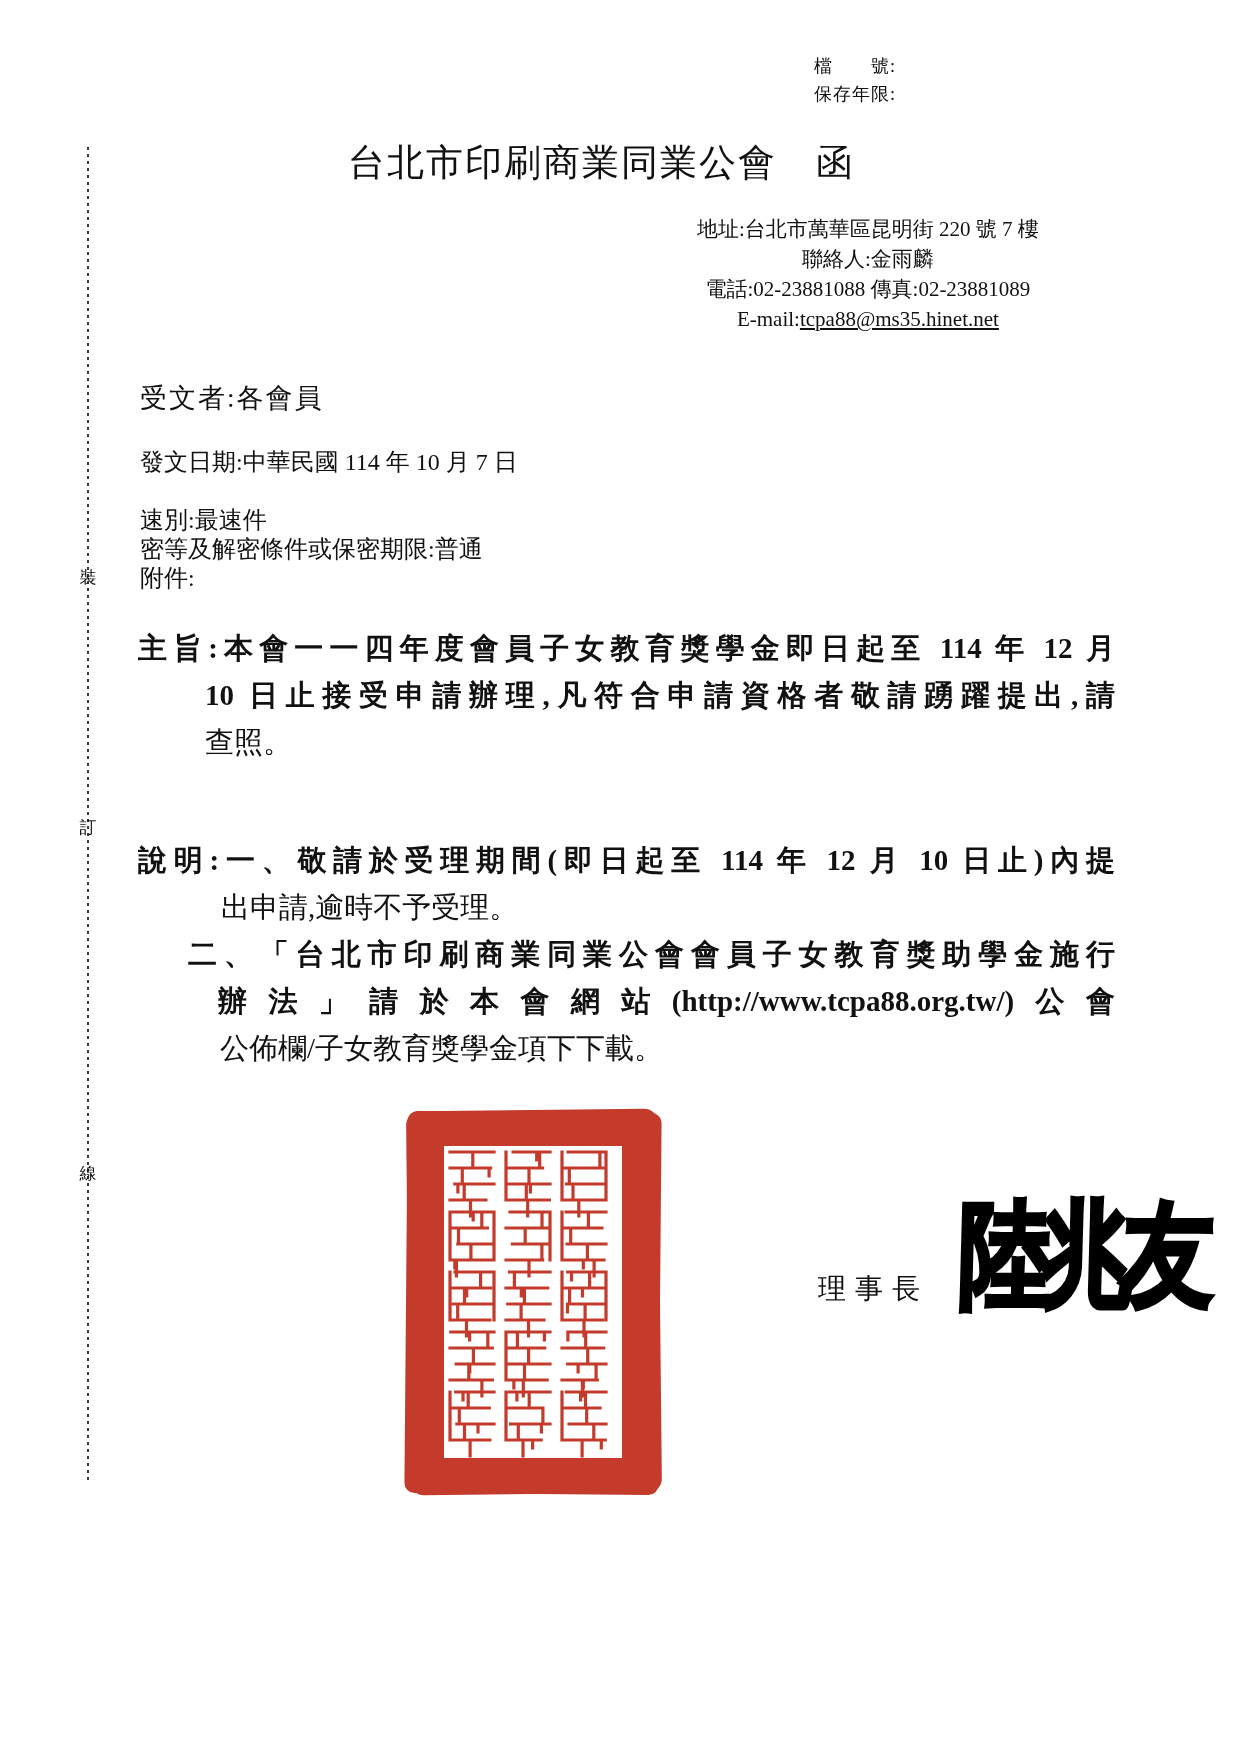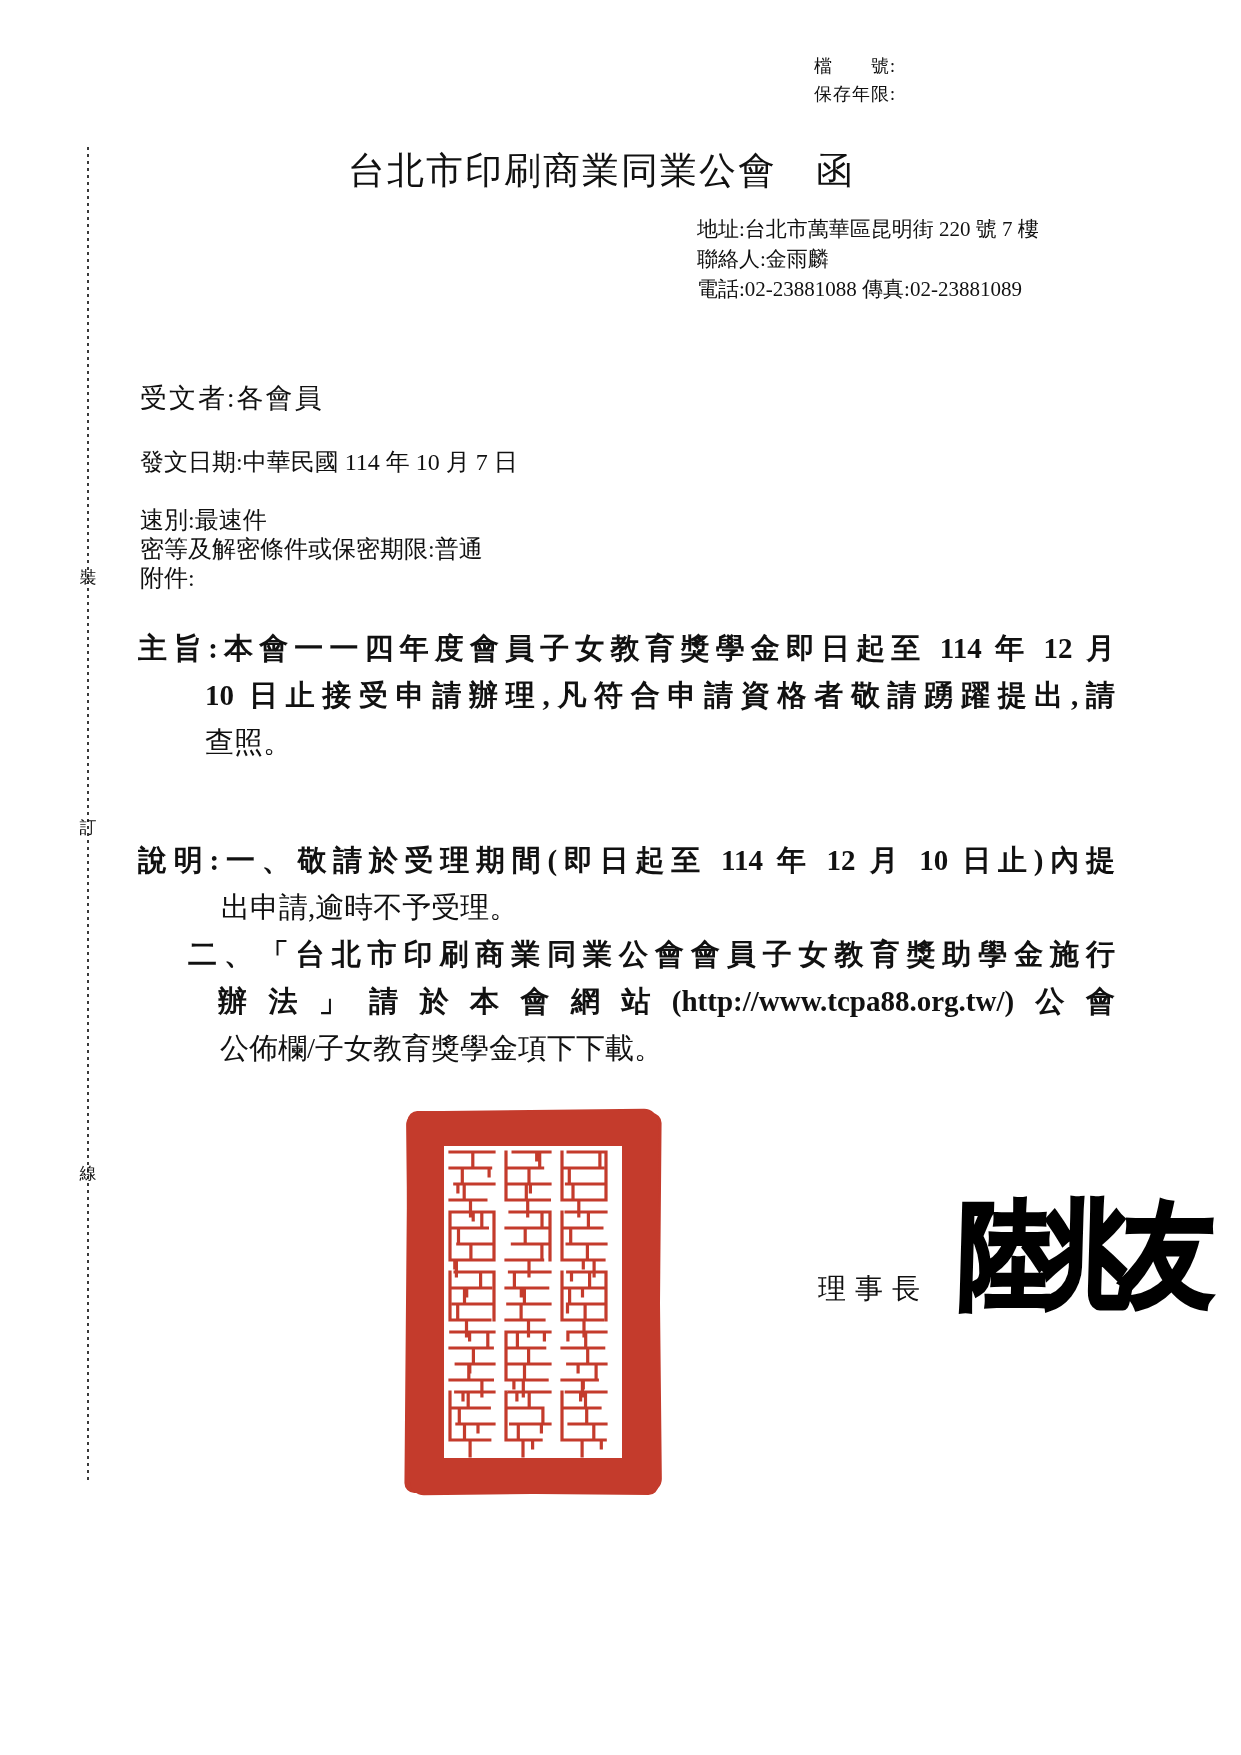--- a/index.html
+++ b/index.html
@@ -17,25 +17,25 @@
   .bind-char {
     position:absolute; left:79px; width:18px; text-align:center;
     font-size:17px; color:#111; line-height:1;
   }
   .bc1 { top:569px; } .bc2 { top:819px; } .bc3 { top:1165px; }
 
   .hdr { position:absolute; left:800px; font-size:18px; letter-spacing:1px;margin-left:14px; }
   .hdr1 { top:54px; } .hdr2 { top:82px; }
 
   .title {
-    position:absolute; left:348px; top:146px; font-size:37px; font-weight:normal;
+    position:absolute; left:348px; top:138px; font-size:37px; font-weight:normal;
     letter-spacing:2px; white-space:nowrap;font-family:Liberation Mono, monospace;
   }
 
-  .sender { position:absolute; left:697px; top:214px; font-size:21px; line-height:30px; white-space:nowrap; }
+  .sender { position:absolute; left:697px; top:214px; font-size:21px; line-height:30px; white-space:nowrap;text-align:center; }
   .sender .email { color:#111; text-decoration:underline; }
 
   .recipient { position:absolute; left:140px; top:380px; font-size:27px; letter-spacing:2px; }
 
   .meta-line { position:absolute; left:140px; font-size:24px; white-space:nowrap; }
   .m1{top:446px;} .m2{top:475px;} .m3{top:504px;} .m4{top:533px;} .m5{top:562px;}
 
   .para { position:absolute; font-size:29px; line-height:36px; white-space:nowrap; }
   .just { white-space:normal; text-align:justify; text-align-last:justify; overflow:hidden; height:40px;font-weight:bold; }
   .s1{ left:138px; top:630px;  width:977px; }
@@ -76,20 +76,21 @@
 
   <div class="hdr hdr1">檔　　號:</div>
   <div class="hdr hdr2">保存年限:</div>
 
   <h1 class="title">台北市印刷商業同業公會　函</h1>
 
   <div class="sender">
     <div>地址:台北市萬華區昆明街 220 號 7 樓</div>
     <div>聯絡人:金雨麟</div>
     <div>電話:02-23881088  傳真:02-23881089</div>
+    <div><span>E-mail:</span><a href="#" class="email">tcpa88@ms35.hinet.net</a></div>
   </div>
 
   <div class="recipient">受文者:各會員</div>
 
   <div class="meta-line m1">發文日期:中華民國 114 年 10 月 7 日</div>
   <div class="meta-line m3">速別:最速件</div>
   <div class="meta-line m4">密等及解密條件或保密期限:普通</div>
   <div class="meta-line m5">附件:</div>
 
   <div class="para just s1">主旨:本會一一四年度會員子女教育獎學金即日起至 114 年 12 月</div>

